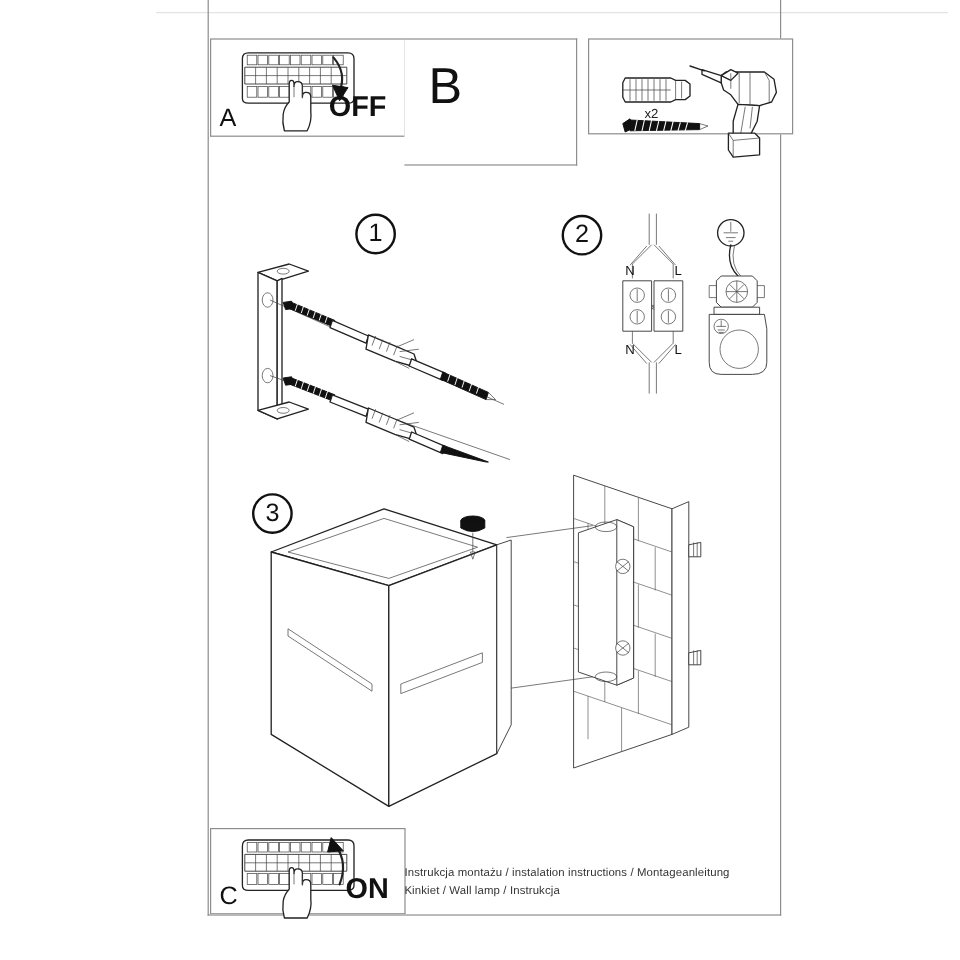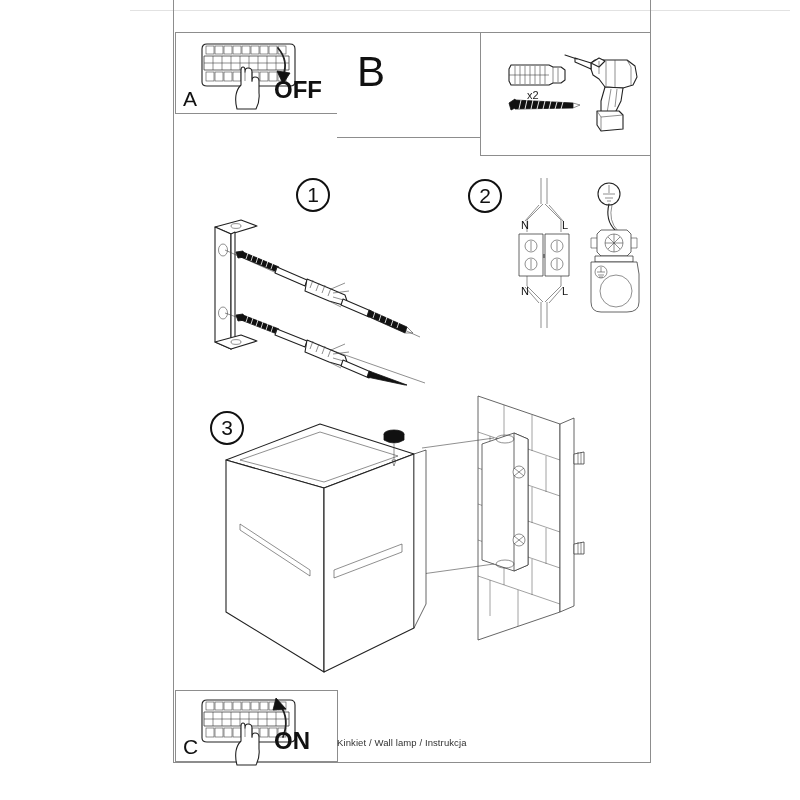--- a/index.html
+++ b/index.html
@@ -16,21 +16,21 @@
   .main-frame{position:absolute;left:173px;top:0px;width:478px;height:763px;
               border-left:1.6px solid #8d8d8d;
               border-right:1.6px solid #8d8d8d;
               border-bottom:1.6px solid #8d8d8d;
               box-sizing:border-box;}
 
   
   .box{position:absolute;border:1.6px solid #8d8d8d;box-sizing:border-box;background:#fff;}
   .box-a{left:175px;top:32px;width:163px;height:82px;}
   .box-b{left:337px;top:32px;width:144px;height:106px;border-left:none;}
-  .box-tools{left:480px;top:32px;width:171px;height:124px;border-left:1.6px solid #8d8d8d;}
+  .box-tools{left:490px;top:32px;width:171px;height:80px;border-left:1.6px solid #8d8d8d;}
 
   .corner-letter{position:absolute;font-size:21px;line-height:1;color:#111;}
   .big-letter{position:absolute;font-size:42px;line-height:1;color:#111;font-weight:400;}
 
   .box-c{left:175px;top:690px;width:163px;height:72px;}
 
   
   .step-num{position:absolute;width:34px;height:34px;border:2px solid #111;
             border-radius:50%;display:flex;align-items:center;justify-content:center;
             font-size:21px;color:#111;box-sizing:border-box;background:#fff;}
@@ -422,18 +422,19 @@
       </g>
       <g>
         <path class="fill-w" d="M47 31 L47 46 Q43 50 42 56 Q41 63 43 70 L62 70 Q66 62 65 54 L65 42 Q65 38 61 38 Q58 38 58 42 L58 33 Q58 29 54 29 Q51 29 51 33 L51 31 Q51 28 49 28 Q47 28 47 31 Z"></path>
         <path class="ln-fine" d="M51 33 L51 42 M58 33 L58 43"></path>
       </g>
       <g>
         <path class="ln" style="stroke-width:1.8;" d="M89 42 Q96 24 86 10"></path>
         <path class="fill-dark" d="M82 3 L92 14 L79 15 Z"></path>
       </g>
     </svg>
-    <div class="word" style="left:98px;top:38px;">ON</div>
+    <div class="word" style="left:112px;top:38px;">ON</div>
   </div>
 
+  <div class="caption" style="left:337px;top:720px;">Instrukcja montażu / instalation instructions / Montageanleitung</div>
   <div class="caption" style="left:337px;top:735px;">Kinkiet / Wall lamp / Instrukcja</div>
 
 </div>
 
 </body></html>

